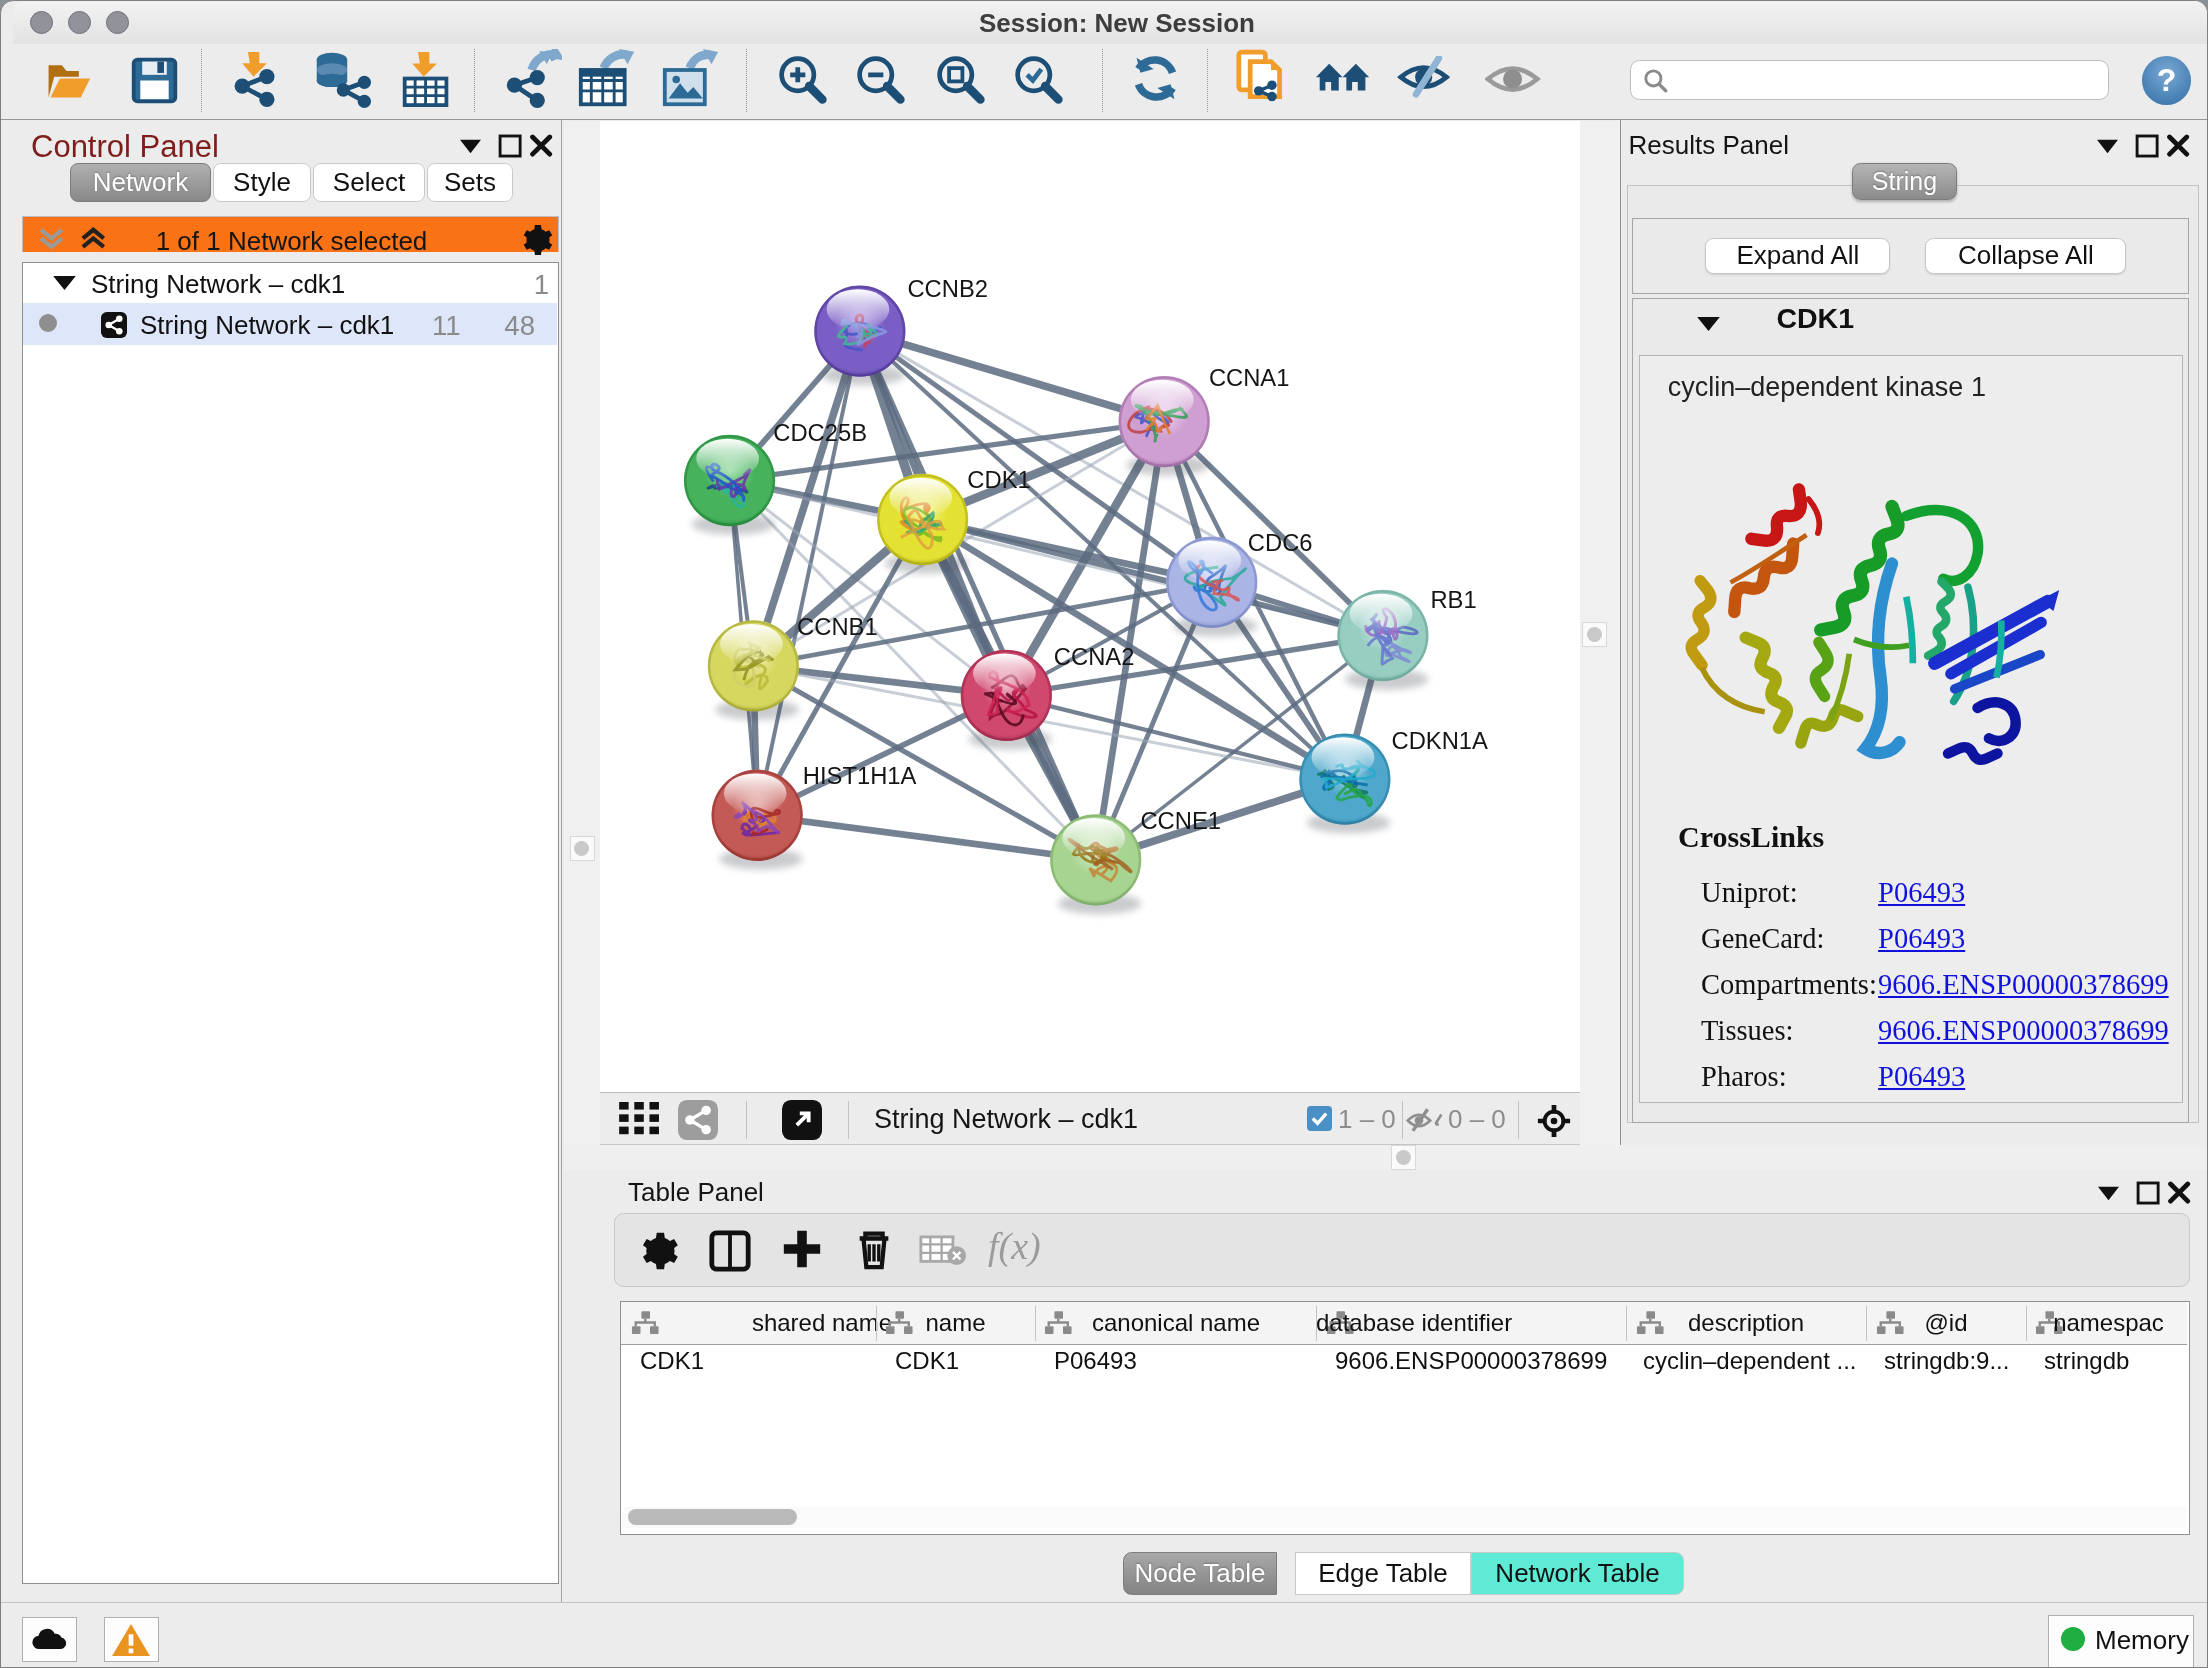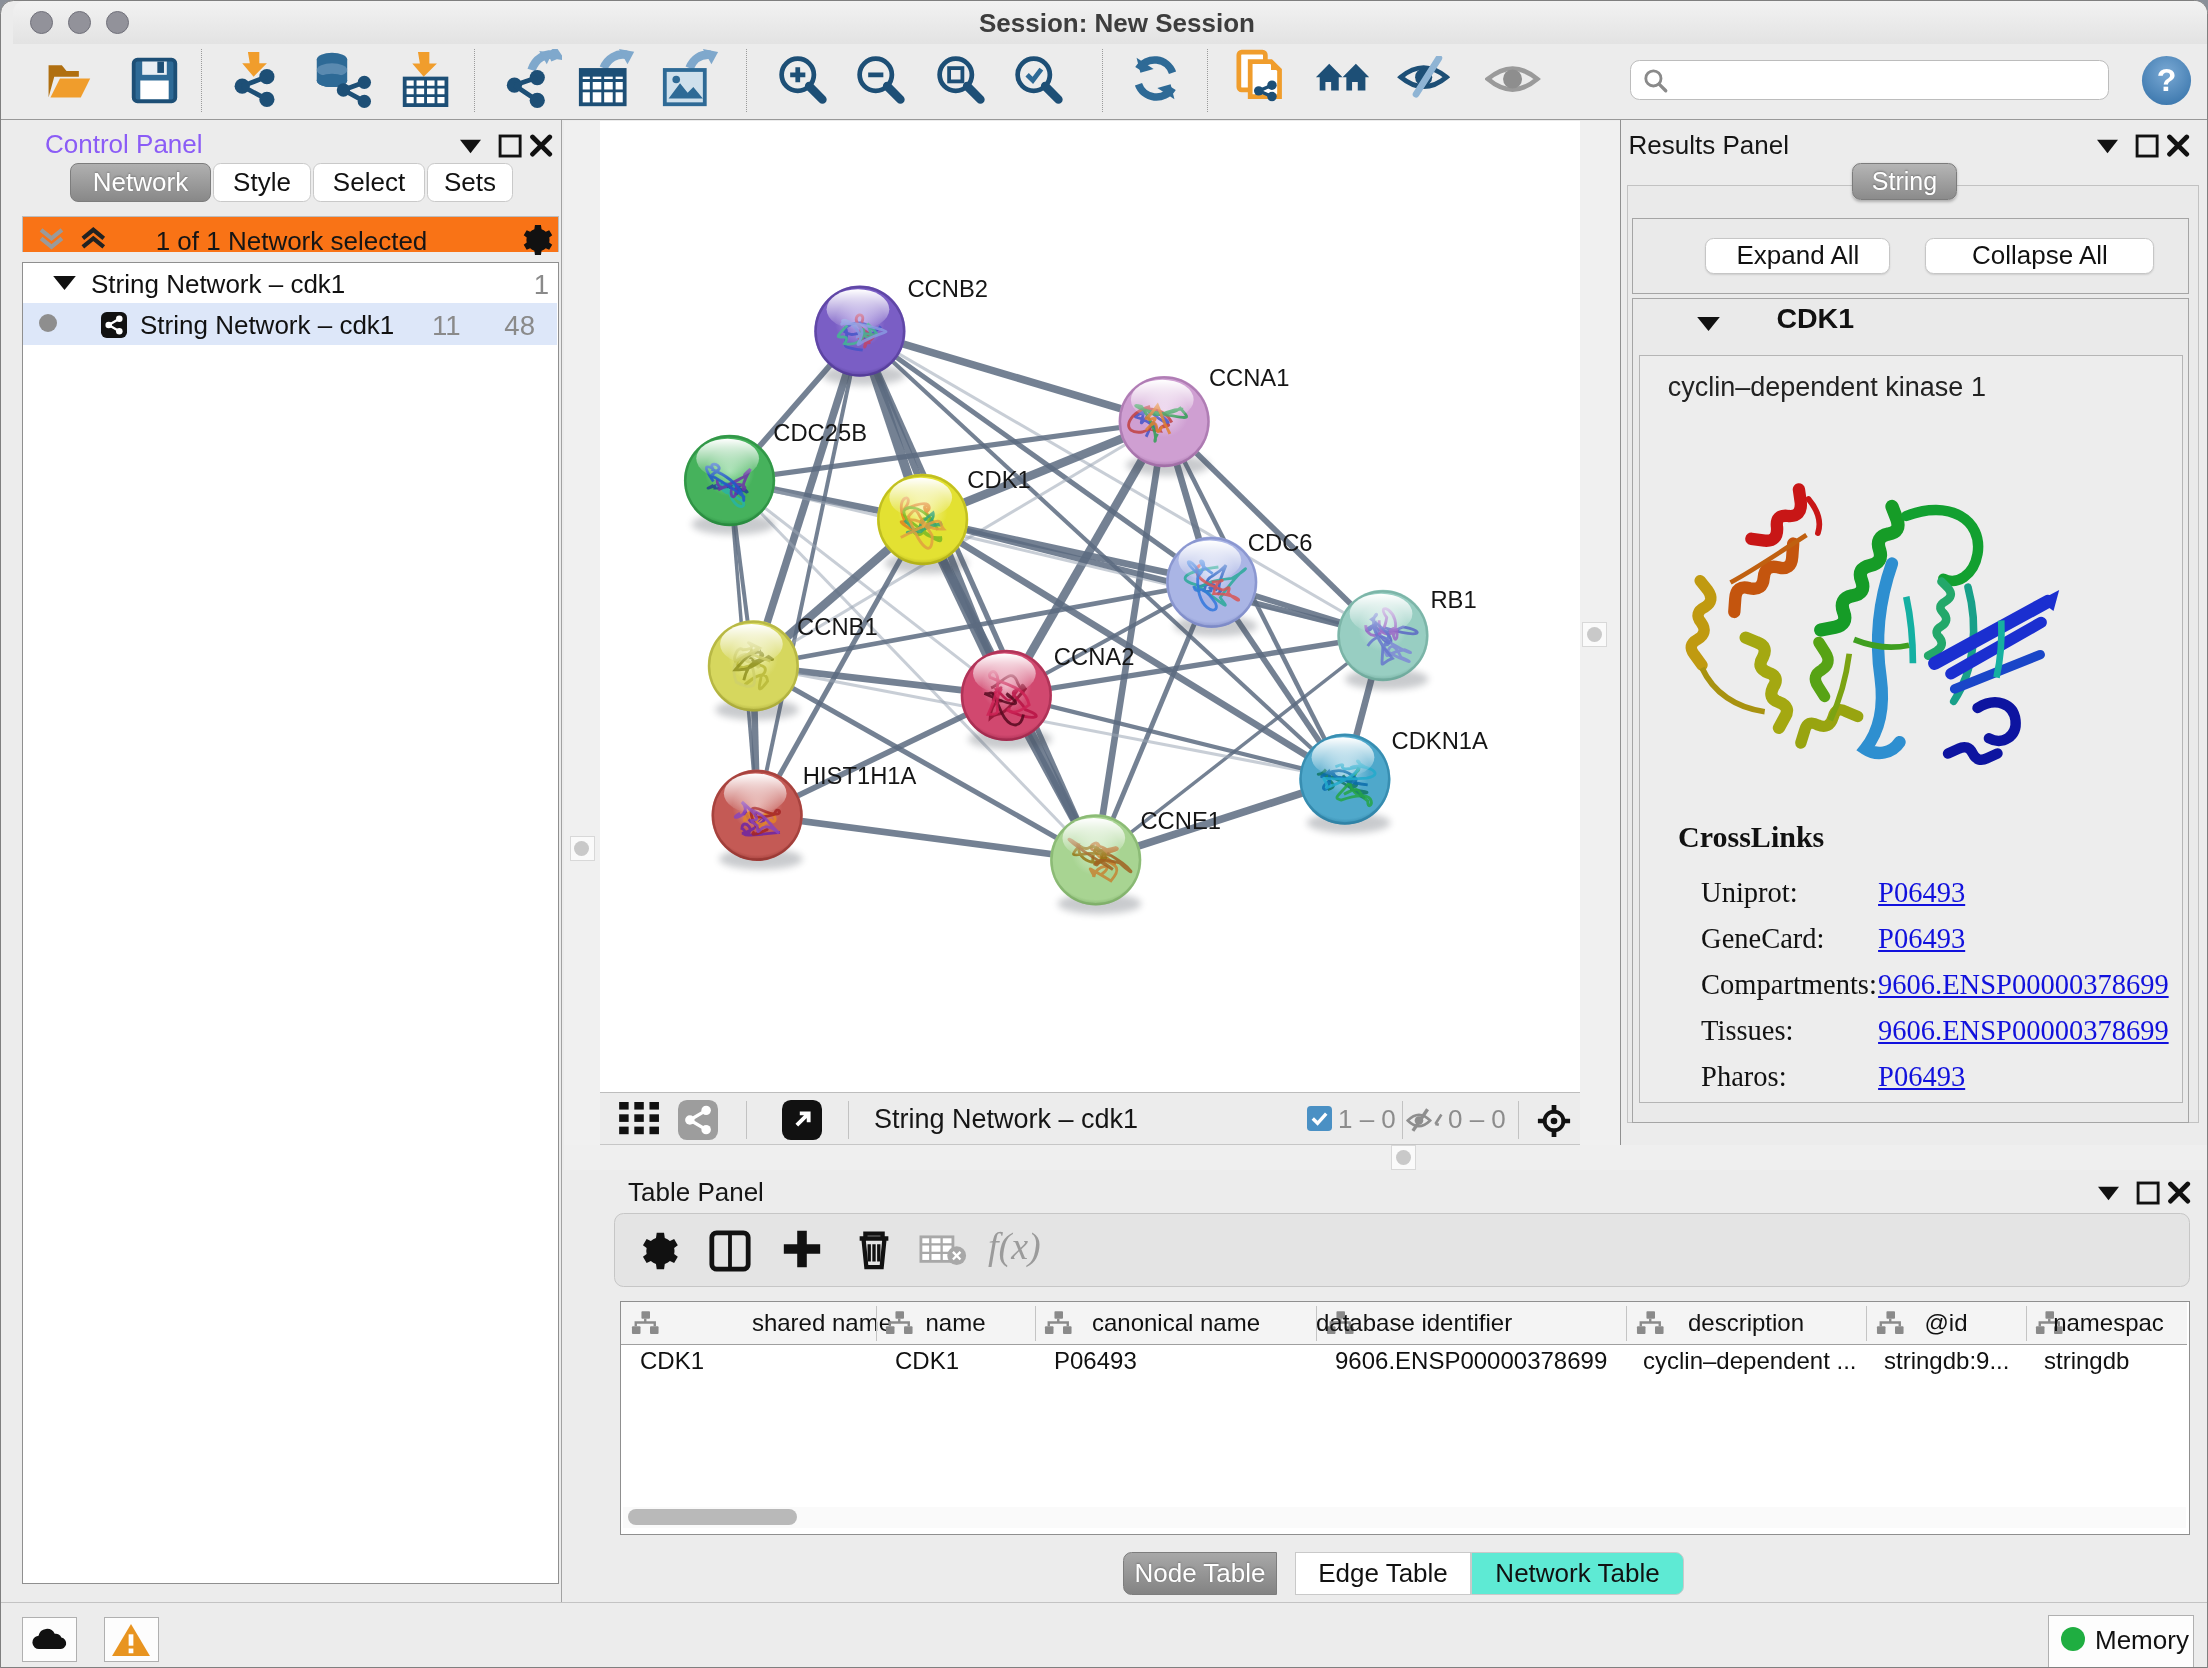--- a/index.html
+++ b/index.html
@@ -155,21 +155,21 @@
         <radialGradient id="helpg" cx="50%" cy="35%" r="70%">
     <stop offset="0%" stop-color="#7aa9d4"></stop>
           <stop offset="100%" stop-color="#3a76ac"></stop>
         </radialGradient>
       </defs>
   <circle cx="27" cy="27" r="26" fill="url(#helpg)"></circle>
   <text x="27" y="38" font-size="34" font-weight="bold" fill="#fff" text-anchor="middle" font-family="'Liberation Sans',sans-serif">?</text>
 </svg>
 
 <div class="abs" style="left:0;top:119px;width:561px;height:1482px;background:#ececec;border-right:1.9px solid #a2a2a2">
-  <div class="abs" style="left:44px;top:8.6px;font-size:26px;color:#8b5cf6">Control Panel</div>
+  <div class="abs" style="left:30px;top:8.6px;font-size:31px;color:#7f1d1d">Control Panel</div>
   <svg class="abs" style="left:459px;top:14.3px" width="105" height="25" viewBox="0 0 110 26">
     <path d="M0 6 L22 6 L11 20 Z" fill="#111"></path>
     <rect x="42" y="2" width="21" height="21" fill="none" stroke="#111" stroke-width="3"></rect>
     <path d="M76 3 L94 21 M94 3 L76 21" stroke="#111" stroke-width="5" stroke-linecap="round"></path>
   </svg>
   <div class="tab seltab" style="left:69px;width:141px">Network</div>
   <div class="tab" style="left:212px;width:98px">Style</div>
   <div class="tab" style="left:312px;width:112px">Select</div>
   <div class="tab" style="left:426px;width:86px">Sets</div>
 
@@ -513,21 +513,21 @@
     <path d="M0 6 L22 6 L11 20 Z" fill="#111"></path>
     <rect x="42" y="2" width="21" height="21" fill="none" stroke="#111" stroke-width="3"></rect>
     <path d="M76 3 L94 21 M94 3 L76 21" stroke="#111" stroke-width="5" stroke-linecap="round"></path>
   </svg>
 
   <div class="abs" style="left:5.7px;top:65px;width:572px;height:938px;background:#eaeaea;border:1.9px solid #c2c2c2"></div>
   <div class="abs" style="left:231px;top:43px;width:105px;height:37px;background:linear-gradient(#b5b5b5,#8b8b8b);border:1px solid #7c7c7c;border-radius:8.6px;color:#fff;font-size:25px;text-align:center;line-height:35px;text-shadow:0 -1px 1.9px rgba(0,0,0,.3);box-shadow:0 1.9px 2.9px rgba(0,0,0,.25)">String</div>
 
   <div class="abs" style="left:11.4px;top:98px;width:557px;height:76px;border:1.9px solid #a5a5a5">
     <div class="btn" style="left:72px;top:19px;width:185px;height:36px;line-height:33px">Expand All</div>
-    <div class="btn" style="left:292px;top:19px;width:229px;height:36px;line-height:33px">Collapse All</div>
+    <div class="btn" style="left:292px;top:19px;width:201px;height:36px;line-height:33px">Collapse All</div>
   </div>
 
   <div class="abs" style="left:11.4px;top:178px;width:557px;height:825px;border:1.9px solid #a5a5a5">
     <svg class="abs" style="left:63px;top:17px" width="25" height="16" viewBox="0 0 26 17">
           <path d="M1 1 L25 1 L13 16 Z" fill="#111"></path>
         </svg>
     <div class="abs" style="left:143px;top:2.9px;font-size:28.5px;font-weight:bold;color:#111">CDK1</div>
     <div class="abs" style="left:5.7px;top:56px;width:544px;height:748px;border:1.9px solid #b5b5b5;background:#ededed">
       <div class="abs" style="left:27.6px;top:16px;font-size:27px;color:#222">cyclin–dependent kinase 1</div>
       <div class="abs" style="left:38px;top:464px;font-family:'Liberation Serif',serif;font-size:30px;font-weight:bold;color:#111">CrossLinks</div>

